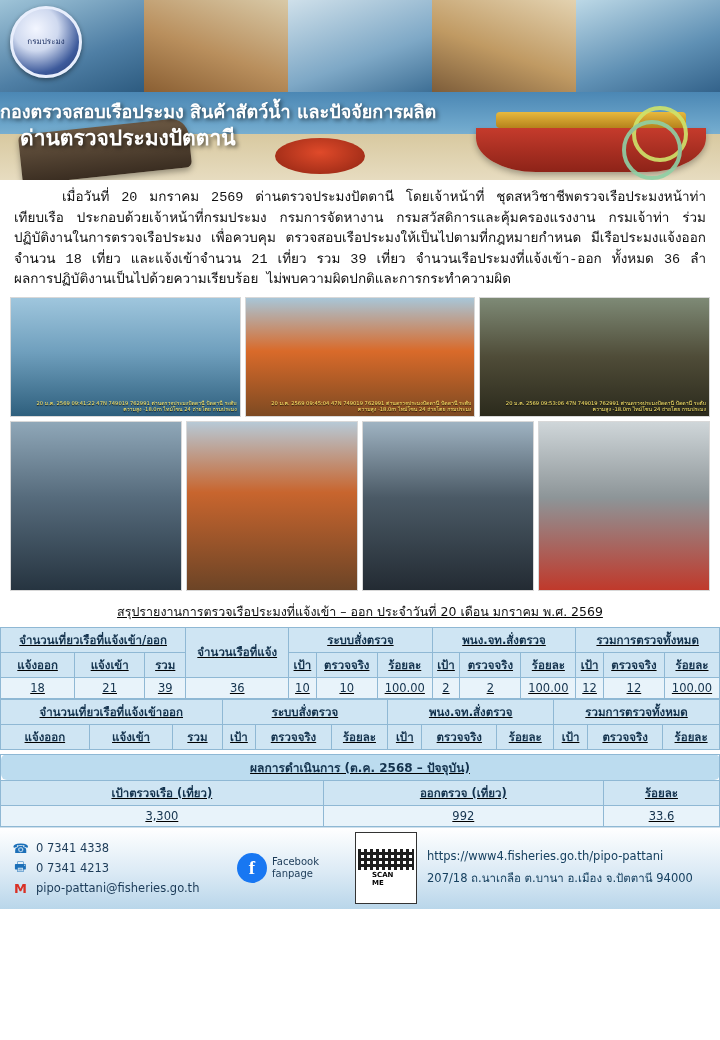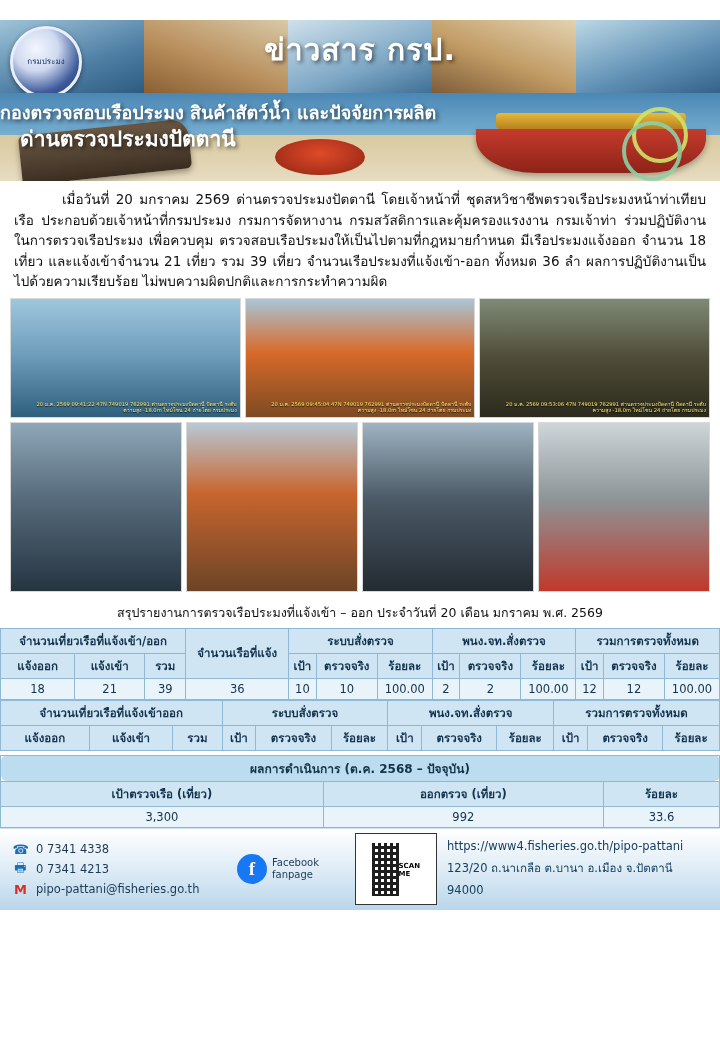--- a/index.html
+++ b/index.html
@@ -8,24 +8,23 @@
     width:720px; height:1040px;
     font-family:"DejaVu Sans", sans-serif;
     background:#ffffff;
     overflow:hidden;
     position:relative;
   }
 
   
   .header {
     position:relative;
-    height:73px;
+    height:92px;
     background:linear-gradient(180deg,#2a5a8a 0%,#3b77ad 45%,#6fa3c8 100%);
     overflow:hidden;
-    margin-top:20px;
   }
   .header-photos {
     position:absolute; inset:0;
     display:flex;
   }
   .hp { flex:1; height:100%; }
   .hp1 { background:linear-gradient(160deg,#9fc4d8,#4f7fa5 60%,#2d5b80); }
   .hp2 { background:linear-gradient(200deg,#d8c9a7,#b98f5d 55%,#8a5f33); }
   .hp3 { background:linear-gradient(160deg,#cfe0ea,#7ea8c6 60%,#3e6f95); }
   .hp4 { background:linear-gradient(200deg,#e3d2b0,#c09a63 55%,#7d5d3a); }
@@ -113,20 +112,21 @@
   .banner-l2 { font-size:21px;margin-left:20px; }
 
   
   .article {
     padding:8px 14px 6px 14px;
     font-size:13.5px;
     color:#111;
     line-height:1.52;
     text-align:justify;
     text-justify:inter-word;
+    font-family:Liberation Mono, monospace;
   }
   .article .indent { display:inline-block; width:48px; }
 
   
   .photo-row {
     display:flex; gap:4px; padding:0 10px; margin-bottom:4px;
   }
   .photo {
     position:relative;
     border:1px solid #d8d8d8;
@@ -145,21 +145,21 @@
   .ph-d { background:linear-gradient(180deg,#7e8a76 0%,#4f4c38 50%,#2b2a1c 100%); }
   .ph-f { background:linear-gradient(180deg,#8fa7b8 0%,#566b7c 45%,#263440 100%); }
   .ph-g { background:linear-gradient(180deg,#b7c9d6 0%,#c8652e 42%,#6c4426 100%); }
   .ph-h { background:linear-gradient(180deg,#9fb3c2 0%,#4b5a66 45%,#232b33 100%); }
   .ph-i { background:linear-gradient(180deg,#cfd6d9 0%,#8d9598 45%,#c0392b 100%); }
 
   .photo-row2 { height:170px; }
   .photo-row2 .photo { height:170px; }
 
   
-  .tbl-wrap { padding:0 0; }
+  .tbl-wrap { padding:0 0;text-decoration:underline; }
   .tbl-caption {
     text-align:center;
     font-size:12.5px;
     color:#111;
     padding:7px 4px 5px 4px;
   }
   table {
     width:100%;
     border-collapse:collapse;
     font-size:11.5px;
@@ -197,22 +197,22 @@
   .ico-mail { color:#d93025; font-weight:bold; }
   .f-fb { display:flex; align-items:center; gap:5px; width:108px; }
   .fb-circle {
     width:30px; height:30px; border-radius:50%;
     background:#1877f2; color:#fff; font-weight:bold;
     display:flex; align-items:center; justify-content:center; font-size:19px;
     font-family:"Liberation Serif", serif;
   }
   .fb-txt { font-size:10px; color:#1b3a57; line-height:1.25; }
   .qr {
-    width:82px; height:72px; background:#fff; border:1px solid #333;
-    display:flex; flex-direction:row; align-items:center; padding:16px;
+    width:62px; height:72px; background:#fff; border:1px solid #333;
+    display:flex; flex-direction:column; align-items:center; padding:16px;
   }
   .qr-grid {
     width:56px; height:53px;
     background-image:
       linear-gradient(90deg,#000 50%,transparent 50%),
       linear-gradient(0deg,#000 50%,transparent 50%);
     background-size:6px 6px, 6px 6px;
     background-color:#fff;
     opacity:.88;
   }
@@ -226,21 +226,20 @@
   <div class="header-photos">
     <div class="hp hp1"></div>
     <div class="hp hp2"></div>
     <div class="hp hp3"></div>
     <div class="hp hp4"></div>
     <div class="hp hp5"></div>
   </div>
   <div class="seal">
     <span>กรมประมง</span>
   </div>
-  <div class="header-title">ข่าวสาร กรป.</div>
 </div>
 
 <div class="banner">
   <div class="banner-cannon"></div>
   <div class="banner-crab"></div>
   <div class="banner-boat"></div>
   <div class="banner-rings"></div>
   <div class="banner-text">
     <div class="banner-l1">กองตรวจสอบเรือประมง สินค้าสัตว์น้ำ และปัจจัยการผลิต</div>
     <div class="banner-l2">ด่านตรวจประมงปัตตานี</div>
@@ -400,15 +399,15 @@
     </div>
   </div>
 
   <div class="qr">
     <div class="qr-grid"></div>
     <div class="qr-label">SCAN ME</div>
   </div>
 
   <div class="f-web">
     <div>https://www4.fisheries.go.th/pipo-pattani</div>
-    <div>123/20 ถ.นาเกลือ ต.บานา อ.เมือง จ.ปัตตานี 94000</div>
+    <div>207/18 ถ.นาเกลือ ต.บานา อ.เมือง จ.ปัตตานี 94000</div>
   </div>
 </div>
 
 </body></html>

